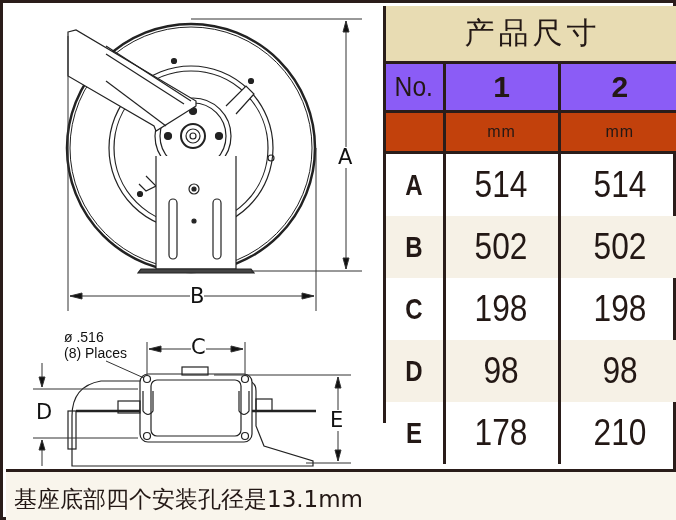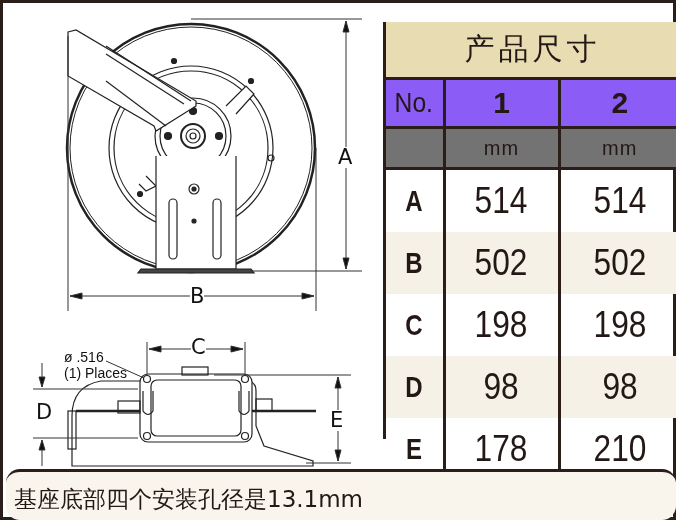--- a/index.html
+++ b/index.html
@@ -21,21 +21,20 @@
     position: absolute; left: 3px; top: 3px;
     width: 377px; height: 463px;
     background: #fff;
   }
   .drawing svg { position: absolute; left: 0; top: 0; }
   .table-wrap {
     position: absolute; left: 380px; top: 3px;
     width: 293px; height: 417px;
     border-left: 3px solid #2a1d1a;
     box-sizing: border-box;
-    margin-top: 16px;
   }
   table.spec {
     border-collapse: collapse;
     width: 100%;
     table-layout: fixed;
   }
   table.spec td, table.spec th {
     text-align: center;
     padding: 0;
     color: #231815;
@@ -49,23 +48,23 @@
     border-bottom: 3px solid #2a1d1a;
   }
   .no-row td {
     background: #8b5cf6;
     height: 46px;
     font-size: 28px;
     border-bottom: 3px solid #2a1d1a;
   }
   .no-row td.n { font-weight: bold; font-size: 30px; }
   .unit-row td {
-    background: #737373;
+    background: #c2410c;
     height: 38px;
-    font-size: 20px;
+    font-size: 16px;
     border-bottom: 3px solid #2a1d1a;
     letter-spacing: 1px;
   }
   .data-row td {
     height: 62px;
     font-size: 36px;
   }
   .data-row.alt td { background: #f6f1e6; }
   .data-row td.key {
     font-weight: bold;
@@ -77,37 +76,35 @@
   .footer {
     position: absolute; left: 3px; top: 466px;
     width: 670px; height: 51px;
     border-top: 3px solid #2a1d1a;
     box-sizing: border-box;
     background: #f9f5ec;
     padding: 12px 0 0 8px;
     font-size: 23px;
     color: #231815;
     font-family: "DejaVu Sans", sans-serif;
-    border-radius: 14px;
   }
   .dim-label {
     position: absolute;
     font-size: 21px;
     color: #111;
     font-family: "DejaVu Sans", sans-serif;
     background: #fff;
     line-height: 1;
   }
   .note-label {
     position: absolute;
     font-size: 14px;
     color: #111;
     line-height: 16px;
     font-family: "Liberation Sans", sans-serif;
-    margin-top: 20px;
   }
 </style>
 </head>
 <body>
 
 <div class="frame">
 
   <div class="drawing">
     <svg width="377" height="463" viewBox="0 0 377 463">
       <g fill="none" stroke="#222" stroke-width="1.2">
@@ -207,21 +204,21 @@
       </g>
     </svg>
 
     <span class="dim-label" style="left:332px; top:141px;">A</span>
     <span class="dim-label" style="left:184px; top:280px;">B</span>
     <span class="dim-label" style="left:185px; top:331px;">C</span>
     <span class="dim-label" style="left:30px; top:396px;">D</span>
     <span class="dim-label" style="left:324px; top:404px;">E</span>
     <div class="note-label" style="left:58px; top:323px;">
       <div>ø .516</div>
-      <div>(1) Places</div>
+      <div>(8) Places</div>
     </div>
   </div>
 
   <div class="table-wrap">
     <table class="spec">
       <colgroup>
           <col style="width:58px">
           <col style="width:115px">
           <col style="width:120px">
         </colgroup>

